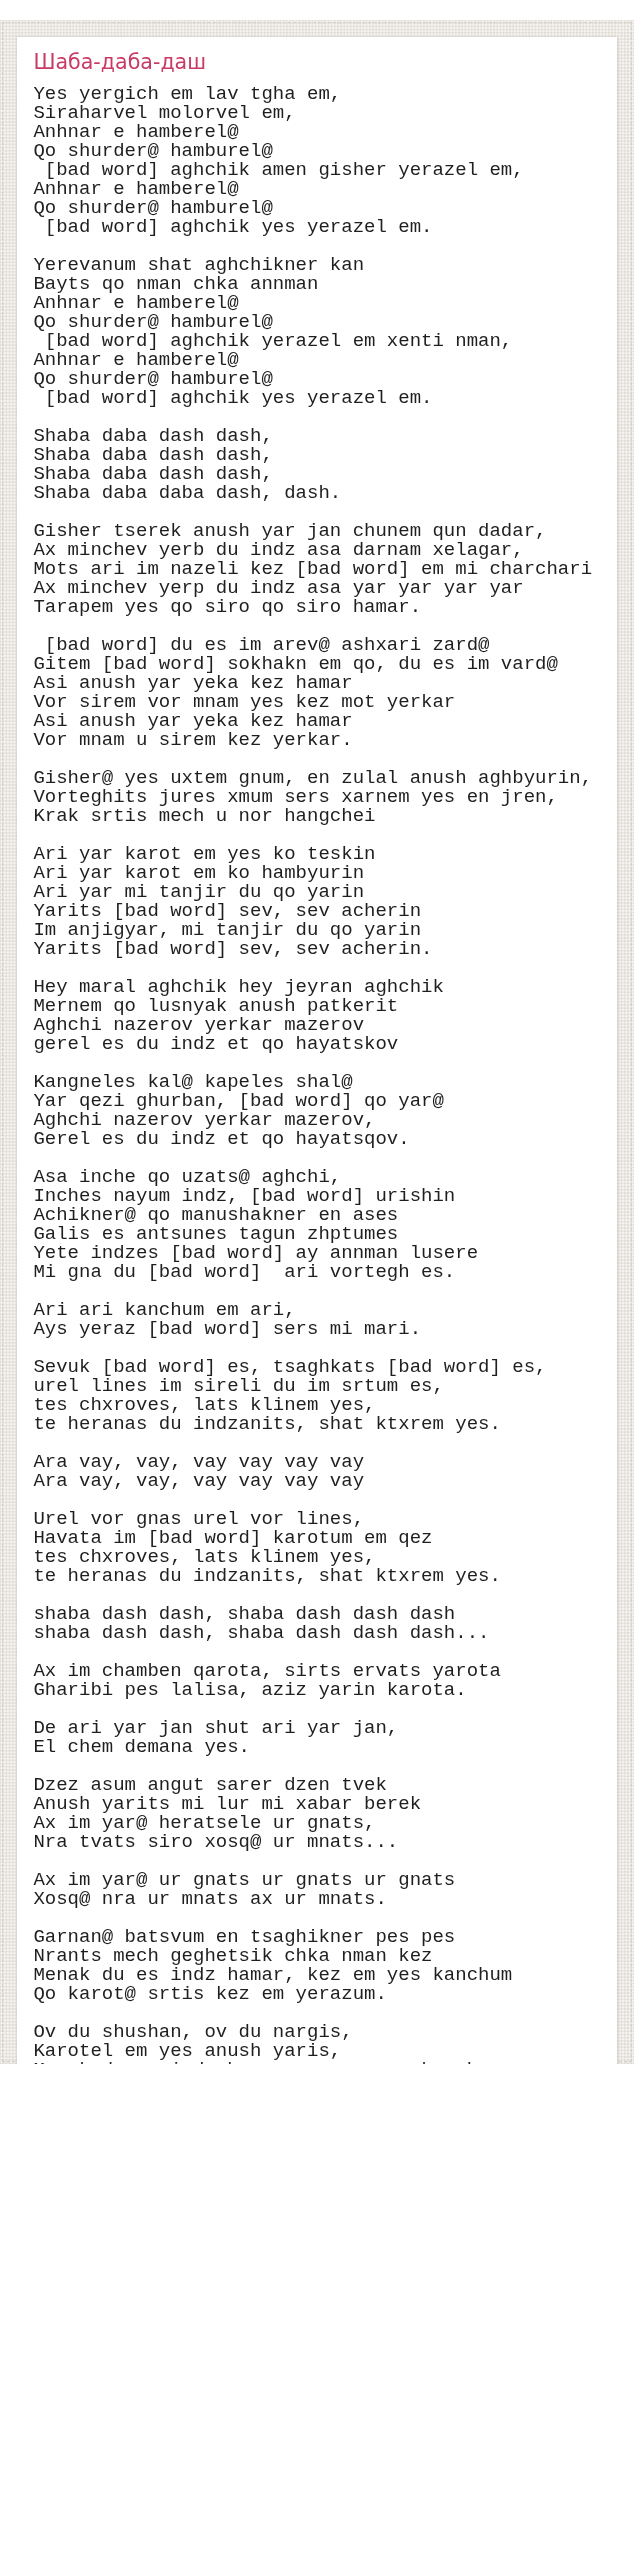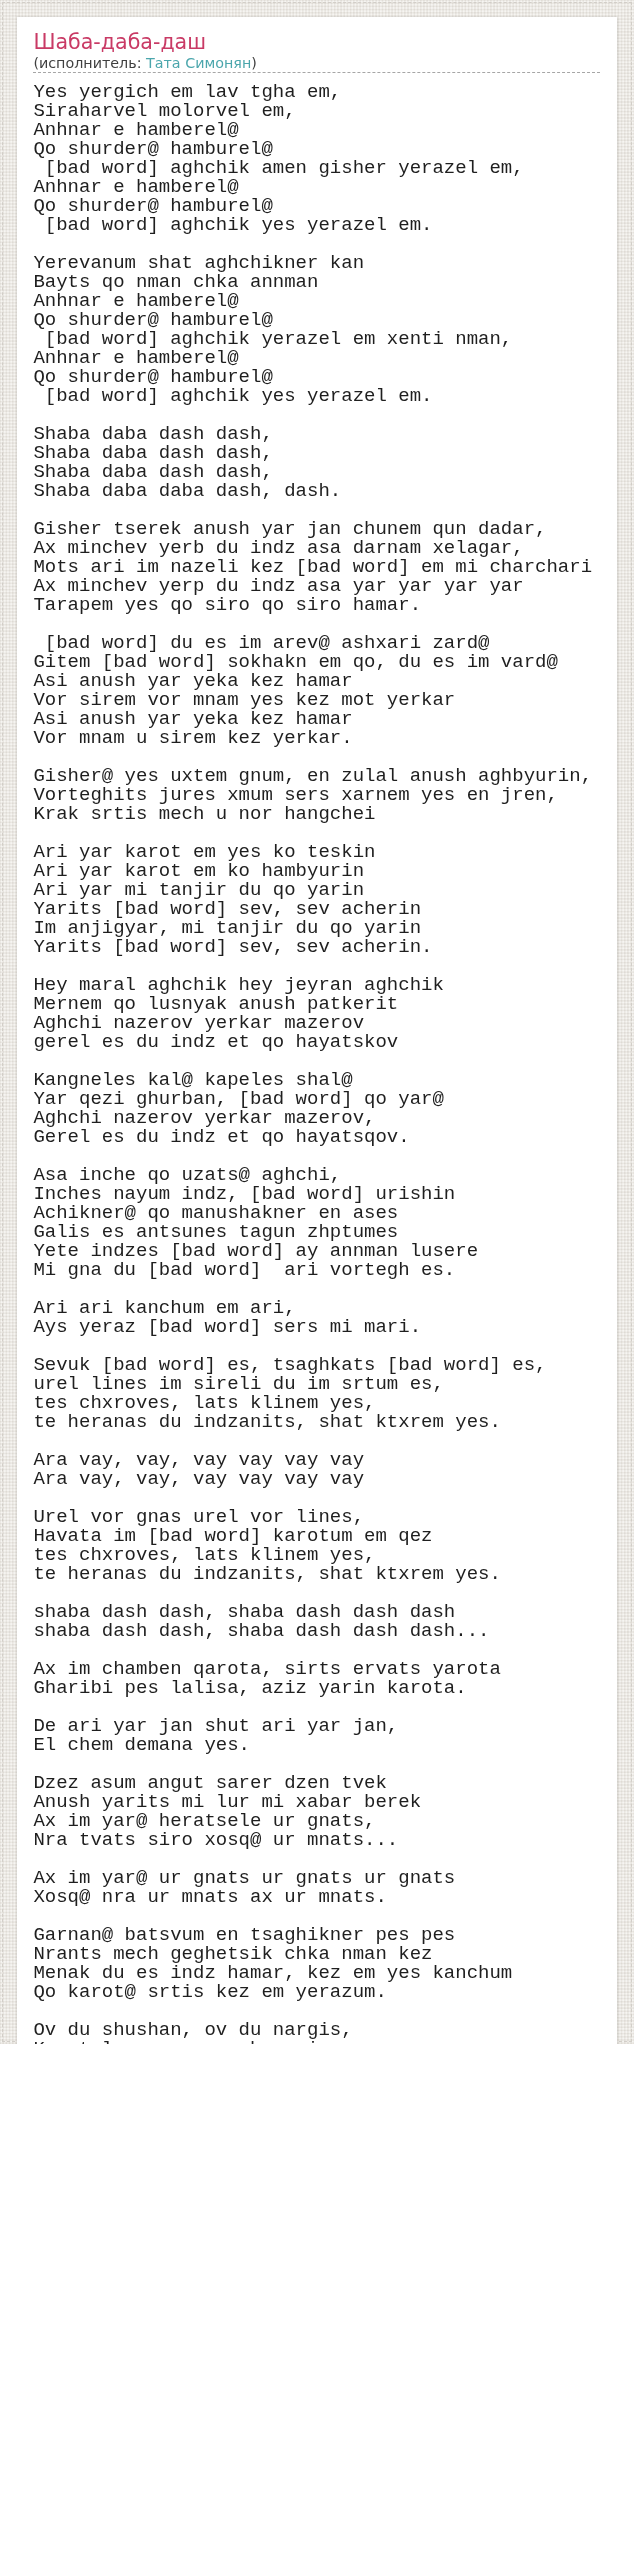--- a/index.html
+++ b/index.html
@@ -15,20 +15,21 @@
   html,body{margin:0;padding:0;}
   body{width:634px;height:2576px;font-family:"DejaVu Sans",sans-serif;}
   .page{
     position:relative;width:634px;height:2044px;overflow:hidden;
     background-color:var(--page-bg);
     background-image:
       radial-gradient(rgba(255,255,255,0.55) 0.8px, transparent 1px),
       radial-gradient(rgba(190,185,178,0.28) 0.8px, transparent 1px);
     background-size:3.2px 3.2px,3.2px 3.2px;
     background-position:0 0,1.6px 1.6px;
+    margin-top:20px;
   }
   .frame{
     position:absolute;left:2.4px;top:2.4px;right:2.4px;bottom:2.4px;
     border:1.6px dashed #d2cec8;pointer-events:none;
   }
   .card{
     position:absolute;left:16.7px;top:17.4px;width:600px;height:2541px;
     background:var(--card-bg);
     box-shadow:0 0 0 0.8px rgba(0,0,0,0.05), 0.8px 1.6px 3.2px rgba(0,0,0,0.07);
   }
@@ -68,23 +69,20 @@
 </head>
 <body>
 
 <div class="page">
   <div class="frame"></div>
 
   <div class="card">
 
     <div>
       <h1 class="song-title">Шаба-даба-даш</h1>
-      <div class="subtitle">
-        <span>(исполнитель: </span><a class="artist-link">Тата Симонян</a><span>)</span>
-      </div>
     </div>
 
     <div class="lyrics">Yes yergich em lav tgha em,
 Siraharvel molorvel em,
 Anhnar e hamberel@
 Qo shurder@ hamburel@
  [bad word] aghchik amen gisher yerazel em,
 Anhnar e hamberel@
 Qo shurder@ hamburel@
  [bad word] aghchik yes yerazel em.

